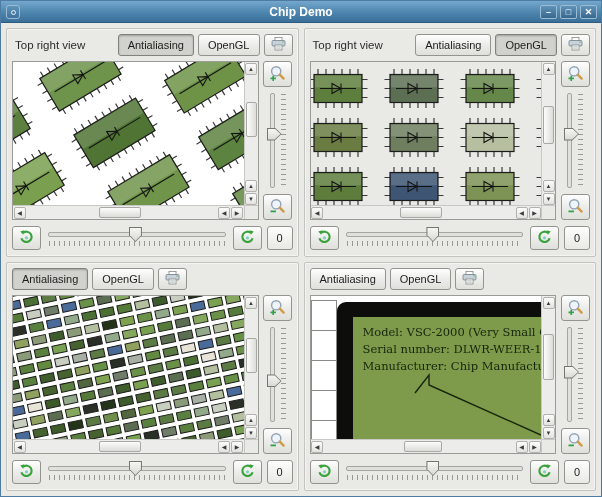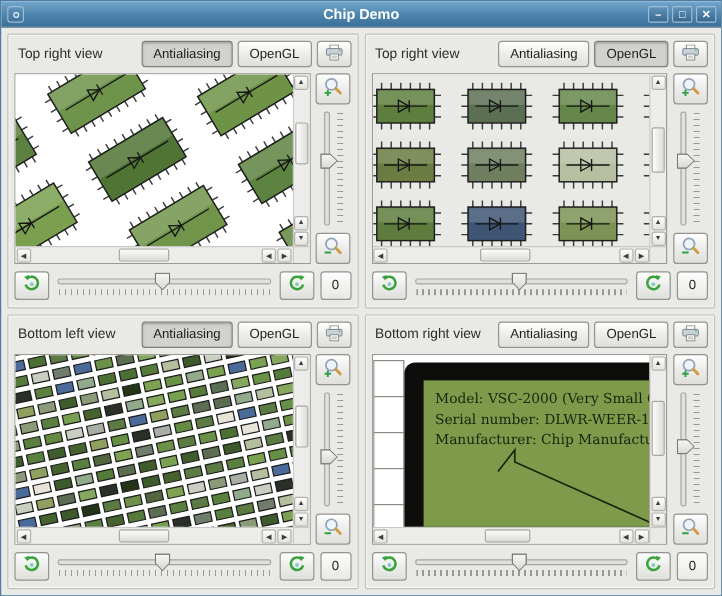--- a/index.html
+++ b/index.html
@@ -1106,21 +1106,20 @@
                 <path d="M13.6 9.2 a5.2 5.2 0 1 1 -1.6-5.3" fill="none" stroke="#3aa23a" stroke-width="2.1"></path>
                 <path d="M10.6 1.2 l4.2 1.4 -3 3.2 z" fill="#3aa23a"></path>
                 <circle cx="8.5" cy="8.8" r="1.6" fill="#7fd0c0"></circle>
               </svg></span>
           </button>
     <div class="spinbox">0</div>
   </div>
       </section>
     <section class="panel">
   <div class="phead">
-    <span class="vlabel">Bottom left view</span>
     <button class="qbtn checked">Antialiasing</button>
     <button class="qbtn">OpenGL</button>
     <button class="qbtn tool">
             <span><svg width="15" height="14" viewBox="0 0 15 14">
                 <rect x="4" y="0.5" width="7" height="3.5" fill="#fff" stroke="#888" stroke-width="0.8"></rect>
                 <rect x="1" y="3.5" width="13" height="5.5" rx="1" fill="#c7d2da" stroke="#76848e" stroke-width="0.8"></rect>
                 <rect x="4" y="8" width="7" height="5" fill="#fff" stroke="#888" stroke-width="0.8"></rect>
                 <line x1="5.2" y1="9.8" x2="9.8" y2="9.8" stroke="#9aa" stroke-width="0.7"></line>
                 <line x1="5.2" y1="11.2" x2="9.8" y2="11.2" stroke="#9aa" stroke-width="0.7"></line>
                 <circle cx="12" cy="5" r="0.8" fill="#7fb069"></circle>
@@ -2045,21 +2044,20 @@
                 <path d="M13.6 9.2 a5.2 5.2 0 1 1 -1.6-5.3" fill="none" stroke="#3aa23a" stroke-width="2.1"></path>
                 <path d="M10.6 1.2 l4.2 1.4 -3 3.2 z" fill="#3aa23a"></path>
                 <circle cx="8.5" cy="8.8" r="1.6" fill="#7fd0c0"></circle>
               </svg></span>
           </button>
     <div class="spinbox">0</div>
   </div>
       </section>
     <section class="panel">
   <div class="phead">
-    <span class="vlabel">Bottom right view</span>
     <button class="qbtn">Antialiasing</button>
     <button class="qbtn">OpenGL</button>
     <button class="qbtn tool">
             <span><svg width="15" height="14" viewBox="0 0 15 14">
                 <rect x="4" y="0.5" width="7" height="3.5" fill="#fff" stroke="#888" stroke-width="0.8"></rect>
                 <rect x="1" y="3.5" width="13" height="5.5" rx="1" fill="#c7d2da" stroke="#76848e" stroke-width="0.8"></rect>
                 <rect x="4" y="8" width="7" height="5" fill="#fff" stroke="#888" stroke-width="0.8"></rect>
                 <line x1="5.2" y1="9.8" x2="9.8" y2="9.8" stroke="#9aa" stroke-width="0.7"></line>
                 <line x1="5.2" y1="11.2" x2="9.8" y2="11.2" stroke="#9aa" stroke-width="0.7"></line>
                 <circle cx="12" cy="5" r="0.8" fill="#7fb069"></circle>

